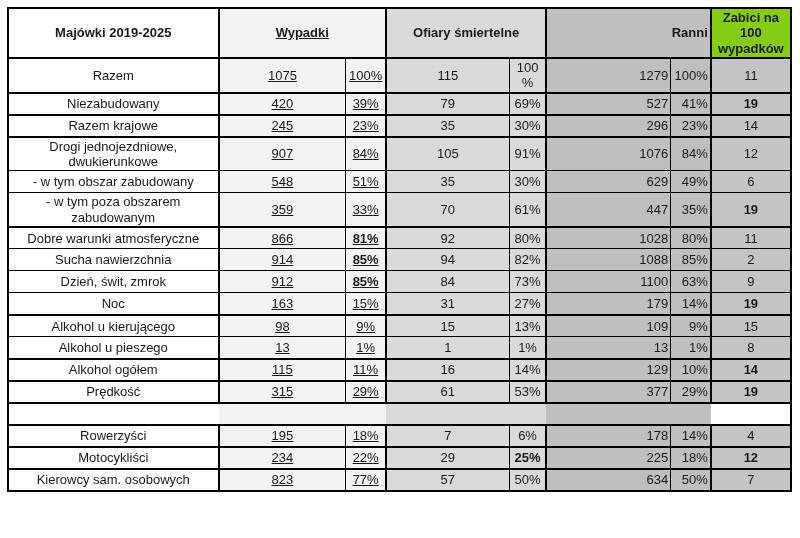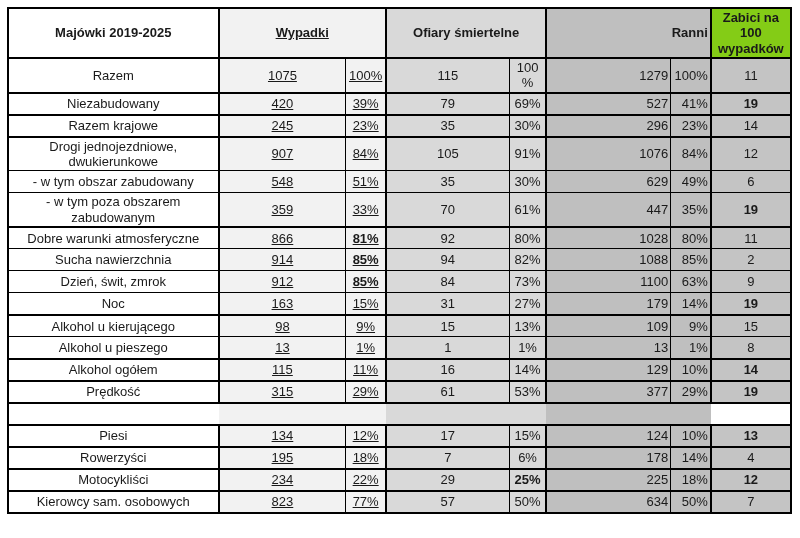--- a/index.html
+++ b/index.html
@@ -234,30 +234,20 @@
           <td class="bg-label"></td>
           <td class="bg-w vb-thick"></td>
           <td class="bg-w vb-thin"></td>
           <td class="bg-o vb-thick"></td>
           <td class="bg-o vb-thin"></td>
           <td class="bg-r vb-thick"></td>
           <td class="bg-r vb-thin"></td>
           <td class="col-z vb-thick"></td>
         </tr>
         <tr class="div-thick">
-          <td class="bg-label">Piesi</td>
-          <td class="bg-w vb-thick">134</td>
-          <td class="bg-w vb-thin">12%</td>
-          <td class="bg-o vb-thick">17</td>
-          <td class="bg-o vb-thin">15%</td>
-          <td class="bg-r vb-thick">124</td>
-          <td class="bg-r vb-thin">10%</td>
-          <td class="col-z vb-thick b">13</td>
-        </tr>
-        <tr class="div-thick">
           <td class="bg-label">Rowerzyści</td>
           <td class="bg-w vb-thick">195</td>
           <td class="bg-w vb-thin">18%</td>
           <td class="bg-o vb-thick">7</td>
           <td class="bg-o vb-thin">6%</td>
           <td class="bg-r vb-thick">178</td>
           <td class="bg-r vb-thin">14%</td>
           <td class="col-z vb-thick">4</td>
         </tr>
         <tr class="div-thick">

